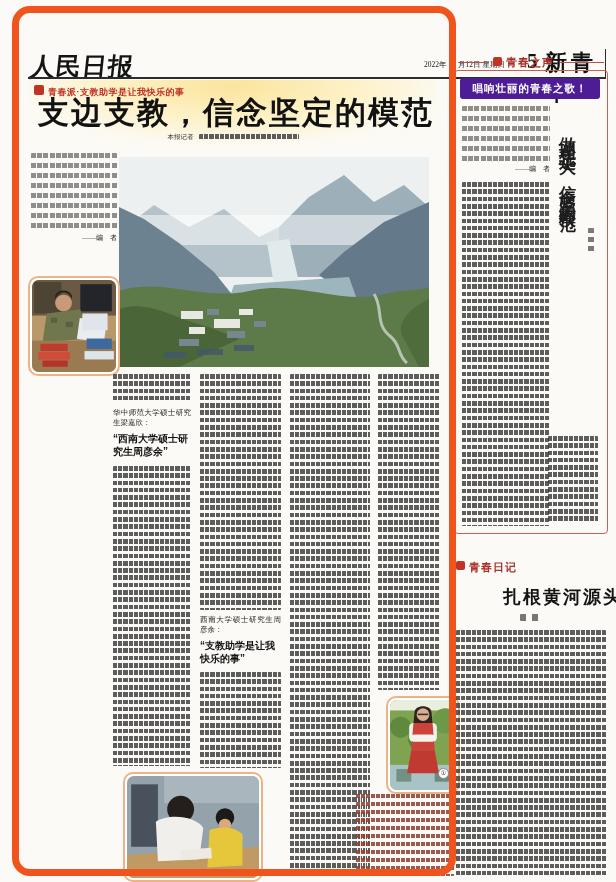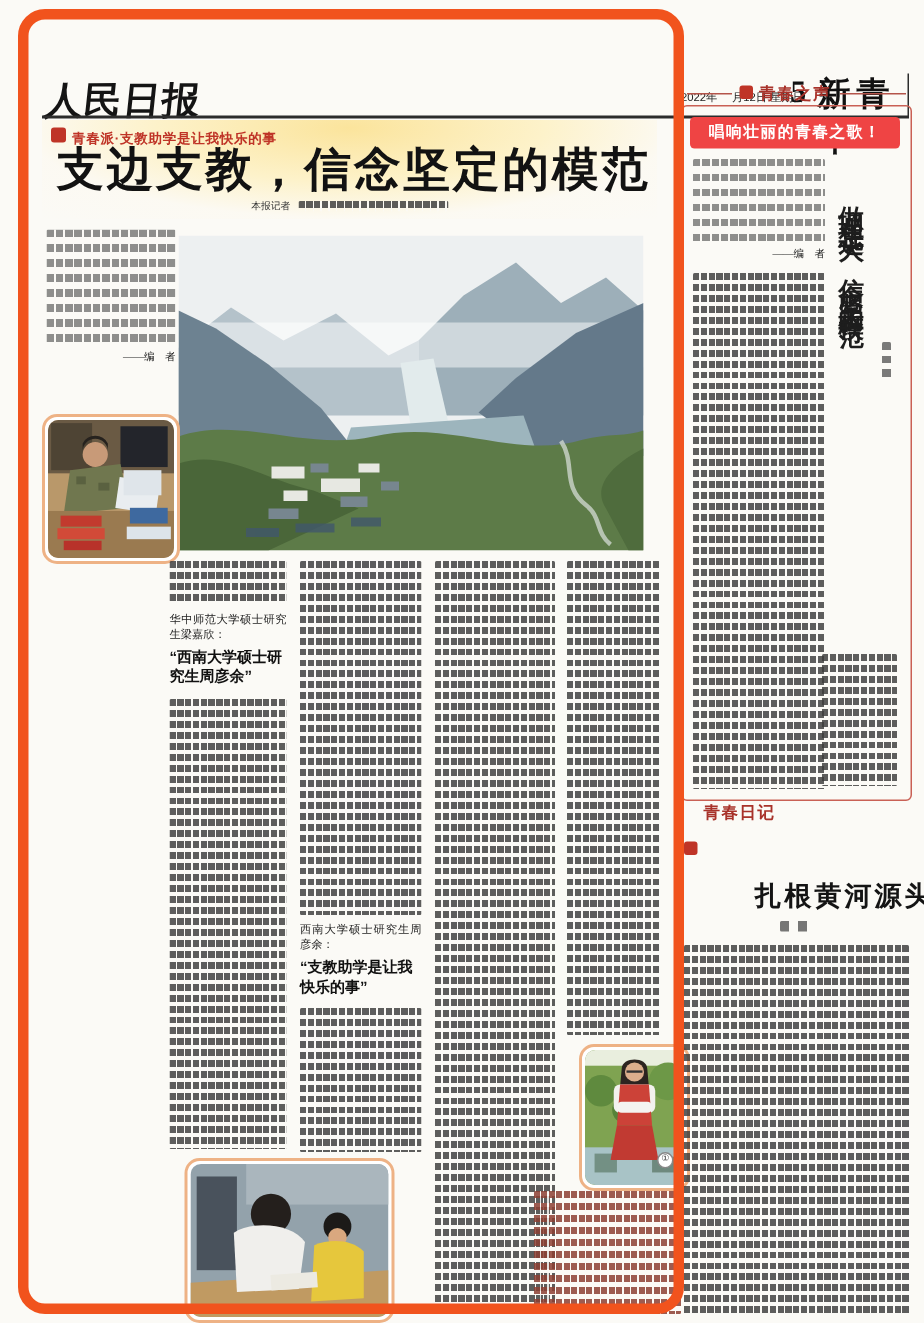--- a/index.html
+++ b/index.html
@@ -17,34 +17,34 @@
         repeating-linear-gradient(180deg, #474747 0 4.8px, rgba(0,0,0,0) 4.8px 10px);}
   .gk-cap{opacity:.85;
       background-image:
         repeating-linear-gradient(90deg, rgba(251,250,246,0) 0 4px, #fbfaf6 4px 5px),
         repeating-linear-gradient(180deg, #8d4034 0 4.4px, rgba(0,0,0,0) 4.4px 8px);}
   .gk-micro{opacity:.8;
       background-image:repeating-linear-gradient(180deg,#5a5a5a 0 5px,rgba(0,0,0,0) 5px 9px);}
   
   .rule{background:#2c2c2c;}
   .masthead-logo{font-weight:700;font-size:25px;letter-spacing:1px;transform:skewX(-6deg);color:#141414;}
-  .dateline{font-family:Liberation Sans, sans-serif;font-size:7.5px;color:#222;margin-left:30px;}
+  .dateline{font-family:Liberation Serif, serif;font-size:7.5px;color:#222;}
   .pagenum{font-weight:700;font-size:21px;color:#111;}
   .sectionname{font-weight:700;font-size:22px;letter-spacing:4px;color:#111;}
   .eyebrow-txt{font-family:"Liberation Sans",sans-serif;font-weight:700;font-size:9px;color:#bf3427;letter-spacing:.5px;}
   .redsq{background:#bf3427;border-radius:2px;}
   .headline{font-weight:800;font-size:31px;letter-spacing:2px;color:#121212;text-align:center;line-height:38px;}
   .byline{font-size:6.5px;color:#333;display:flex;align-items:center;justify-content:center;gap:5px;}
   .signoff{font-size:7px;color:#222;text-align:right;}
   .lead{font-size:7.5px;line-height:9.7px;color:#1e1e1e;text-align:justify;}
   .quote{font-family:"Liberation Sans",sans-serif;font-weight:700;font-size:10px;line-height:13px;color:#111;}
   .photo-frame{position:absolute;background:#fff;border:2px solid #eeb285;border-radius:10px;padding:2px;}
   .photo-frame .ph{width:100%;height:100%;border-radius:7px;overflow:hidden;display:block;}
   .voice-box{border:1px solid #c96055;border-radius:4px;}
-  .banner{background:#ef4444;color:#fff;font-family:"Liberation Sans",sans-serif;font-weight:700;
+  .banner{background:#4c1d95;color:#fff;font-family:"Liberation Sans",sans-serif;font-weight:700;
           font-size:10.5px;text-align:center;line-height:21px;border-radius:3px;letter-spacing:1px;}
   .colhead{font-family:"Liberation Sans",sans-serif;font-weight:700;font-size:11px;color:#a8322a;letter-spacing:1px;}
   .vert-head{writing-mode:vertical-rl;text-orientation:upright;font-weight:700;font-size:17px;
              letter-spacing:5px;color:#1d1d1d;line-height:30px;}
   .diary-head{font-weight:700;font-size:18px;letter-spacing:2px;color:#141414;text-align:center;}
   .badge{position:absolute;width:9px;height:9px;border-radius:50%;background:#fff;border:.5px solid #888;
          font-size:6px;line-height:9px;text-align:center;color:#333;font-family:"Liberation Sans",sans-serif;}
   .hl{border:7px solid #f1531d;border-radius:18px;box-sizing:border-box;pointer-events:none;z-index:30;}
   .sunburst{background:radial-gradient(ellipse 75% 130% at 50% 8%,#fbe49c 0%,#fdf2ca 42%,rgba(253,249,238,.45) 70%,rgba(255,255,255,0) 100%);}
 </style>
@@ -195,21 +195,21 @@
 
   <div class="gk gk-kai" style="left:462px;top:106px;width:88px;height:56px;"></div>
   <div class="abs signoff" style="left:462px;top:164px;width:88px;">——编　者</div>
   <div class="gk" style="left:462px;top:182px;width:88px;height:344px;"></div>
 
   <div class="abs vert-head" style="left:552px;top:124px;height:300px;">做理想远大、信念坚定的模范</div>
   <div class="gk gk-micro" style="left:588px;top:228px;width:6px;height:24px;"></div>
   <div class="gk" style="left:548px;top:436px;width:50px;height:88px;"></div>
 
   <div class="redsq abs" style="left:456px;top:561px;width:9px;height:9px;"></div>
-  <div class="abs colhead" style="left:469px;top:534px;">青春日记</div>
+  <div class="abs colhead" style="left:469px;top:560px;">青春日记</div>
   <div class="abs diary-head" style="left:456px;top:585px;width:150px;padding-left:32px;">扎根黄河源头</div>
   <div class="gk gk-micro" style="left:520px;top:614px;width:22px;height:7px;
        background-image:repeating-linear-gradient(90deg,#555 0 6px,rgba(0,0,0,0) 6px 12px);"></div>
   <div class="gk" style="left:456px;top:630px;width:150px;height:246px;"></div>
 
   <div class="abs hl" style="left:12px;top:6px;width:444px;height:870px;"></div>
 
 </div>
 
 </body></html>

